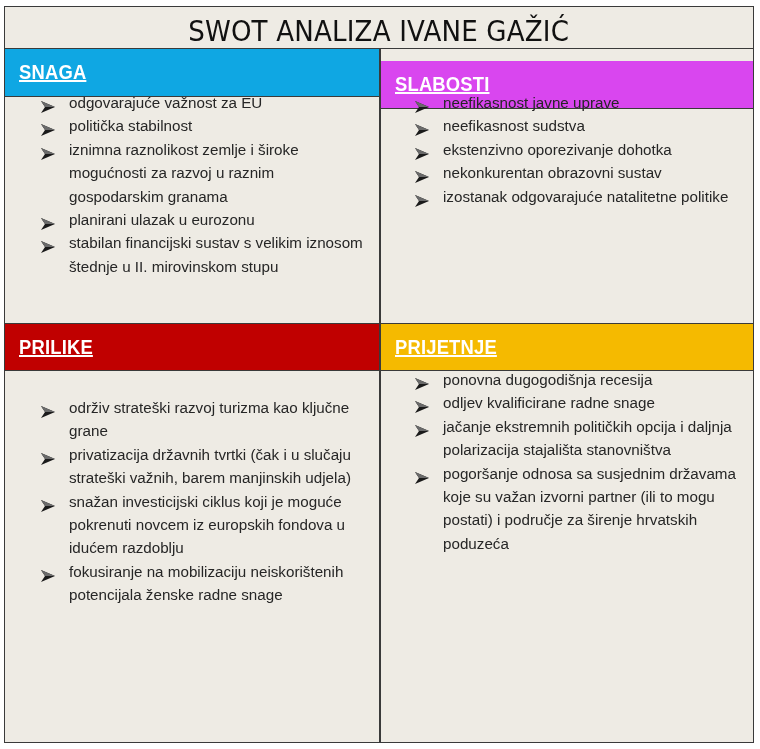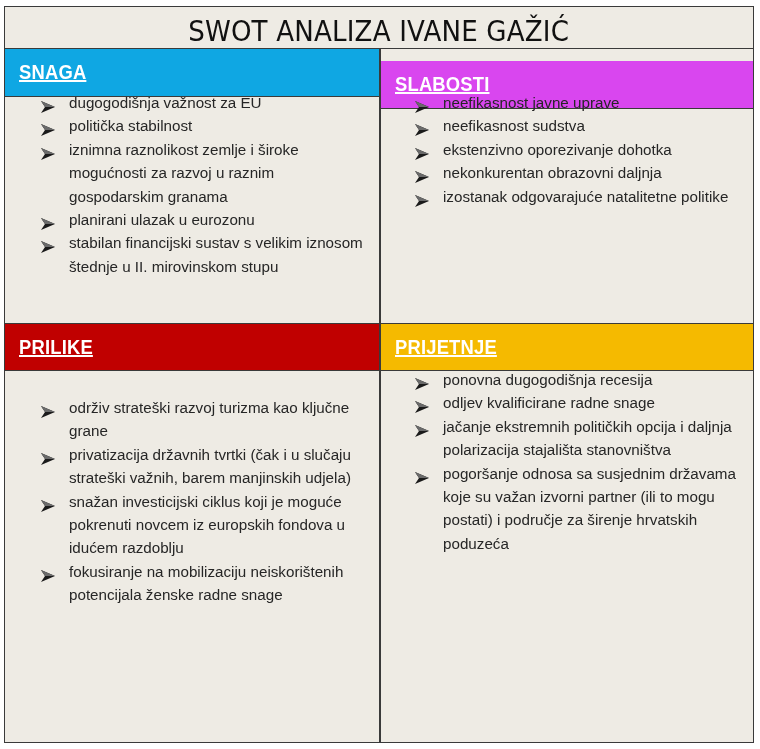--- a/index.html
+++ b/index.html
@@ -127,21 +127,21 @@
     <span>PRIJETNJE</span>
   </div>
 
   <div class="divider-v"></div>
 
   <div class="cell c-snaga">
     <ul class="items">
         <li><span class="arrow"><svg viewBox="0 0 14 12" width="14" height="12">
               <path d="M0 0 L14 6 L0 12 L4 6 Z" fill="#1a1a1a"></path>
               <path d="M0 0 L14 6 L4 6 Z" fill="#6a6a6a"></path>
-            </svg></span><span>dugogodišnja važnost za EU</span></li>
+            </svg></span><span>odgovarajuće važnost za EU</span></li>
         <li><span class="arrow"><svg viewBox="0 0 14 12" width="14" height="12">
               <path d="M0 0 L14 6 L0 12 L4 6 Z" fill="#1a1a1a"></path>
               <path d="M0 0 L14 6 L4 6 Z" fill="#6a6a6a"></path>
             </svg></span><span>politička stabilnost</span></li>
         <li><span class="arrow"><svg viewBox="0 0 14 12" width="14" height="12">
               <path d="M0 0 L14 6 L0 12 L4 6 Z" fill="#1a1a1a"></path>
               <path d="M0 0 L14 6 L4 6 Z" fill="#6a6a6a"></path>
             </svg></span><span>iznimna raznolikost zemlje i široke mogućnosti  za razvoj u raznim gospodarskim granama</span></li>
         <li><span class="arrow"><svg viewBox="0 0 14 12" width="14" height="12">
               <path d="M0 0 L14 6 L0 12 L4 6 Z" fill="#1a1a1a"></path>
@@ -163,21 +163,21 @@
               <path d="M0 0 L14 6 L0 12 L4 6 Z" fill="#1a1a1a"></path>
               <path d="M0 0 L14 6 L4 6 Z" fill="#6a6a6a"></path>
             </svg></span><span>neefikasnost sudstva</span></li>
         <li><span class="arrow"><svg viewBox="0 0 14 12" width="14" height="12">
               <path d="M0 0 L14 6 L0 12 L4 6 Z" fill="#1a1a1a"></path>
               <path d="M0 0 L14 6 L4 6 Z" fill="#6a6a6a"></path>
             </svg></span><span>ekstenzivno oporezivanje dohotka</span></li>
         <li><span class="arrow"><svg viewBox="0 0 14 12" width="14" height="12">
               <path d="M0 0 L14 6 L0 12 L4 6 Z" fill="#1a1a1a"></path>
               <path d="M0 0 L14 6 L4 6 Z" fill="#6a6a6a"></path>
-            </svg></span><span>nekonkurentan obrazovni daljnja</span></li>
+            </svg></span><span>nekonkurentan obrazovni sustav</span></li>
         <li><span class="arrow"><svg viewBox="0 0 14 12" width="14" height="12">
               <path d="M0 0 L14 6 L0 12 L4 6 Z" fill="#1a1a1a"></path>
               <path d="M0 0 L14 6 L4 6 Z" fill="#6a6a6a"></path>
             </svg></span><span>izostanak odgovarajuće natalitetne politike</span></li>
       </ul>
   </div>
   <div class="cell c-prilike">
     <ul class="items">
         <li><span class="arrow"><svg viewBox="0 0 14 12" width="14" height="12">
               <path d="M0 0 L14 6 L0 12 L4 6 Z" fill="#1a1a1a"></path>

